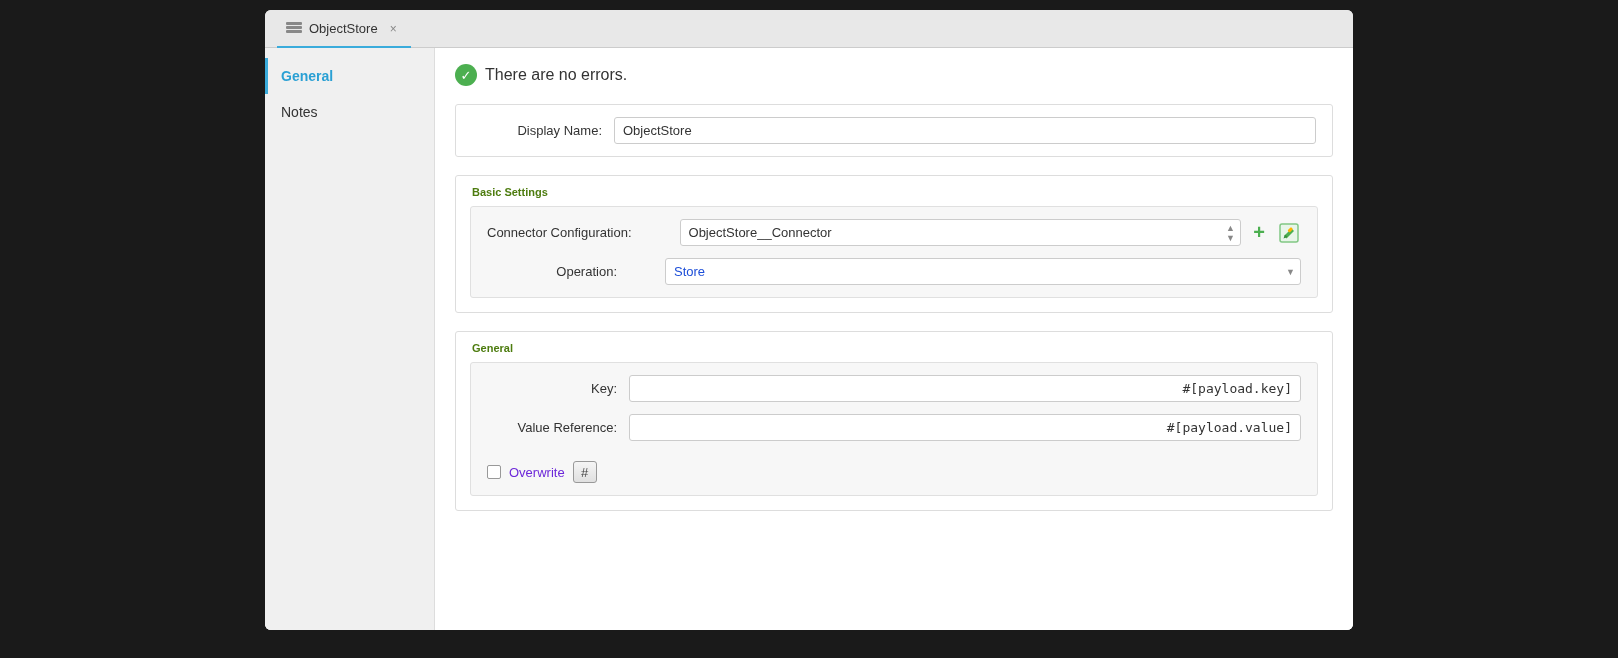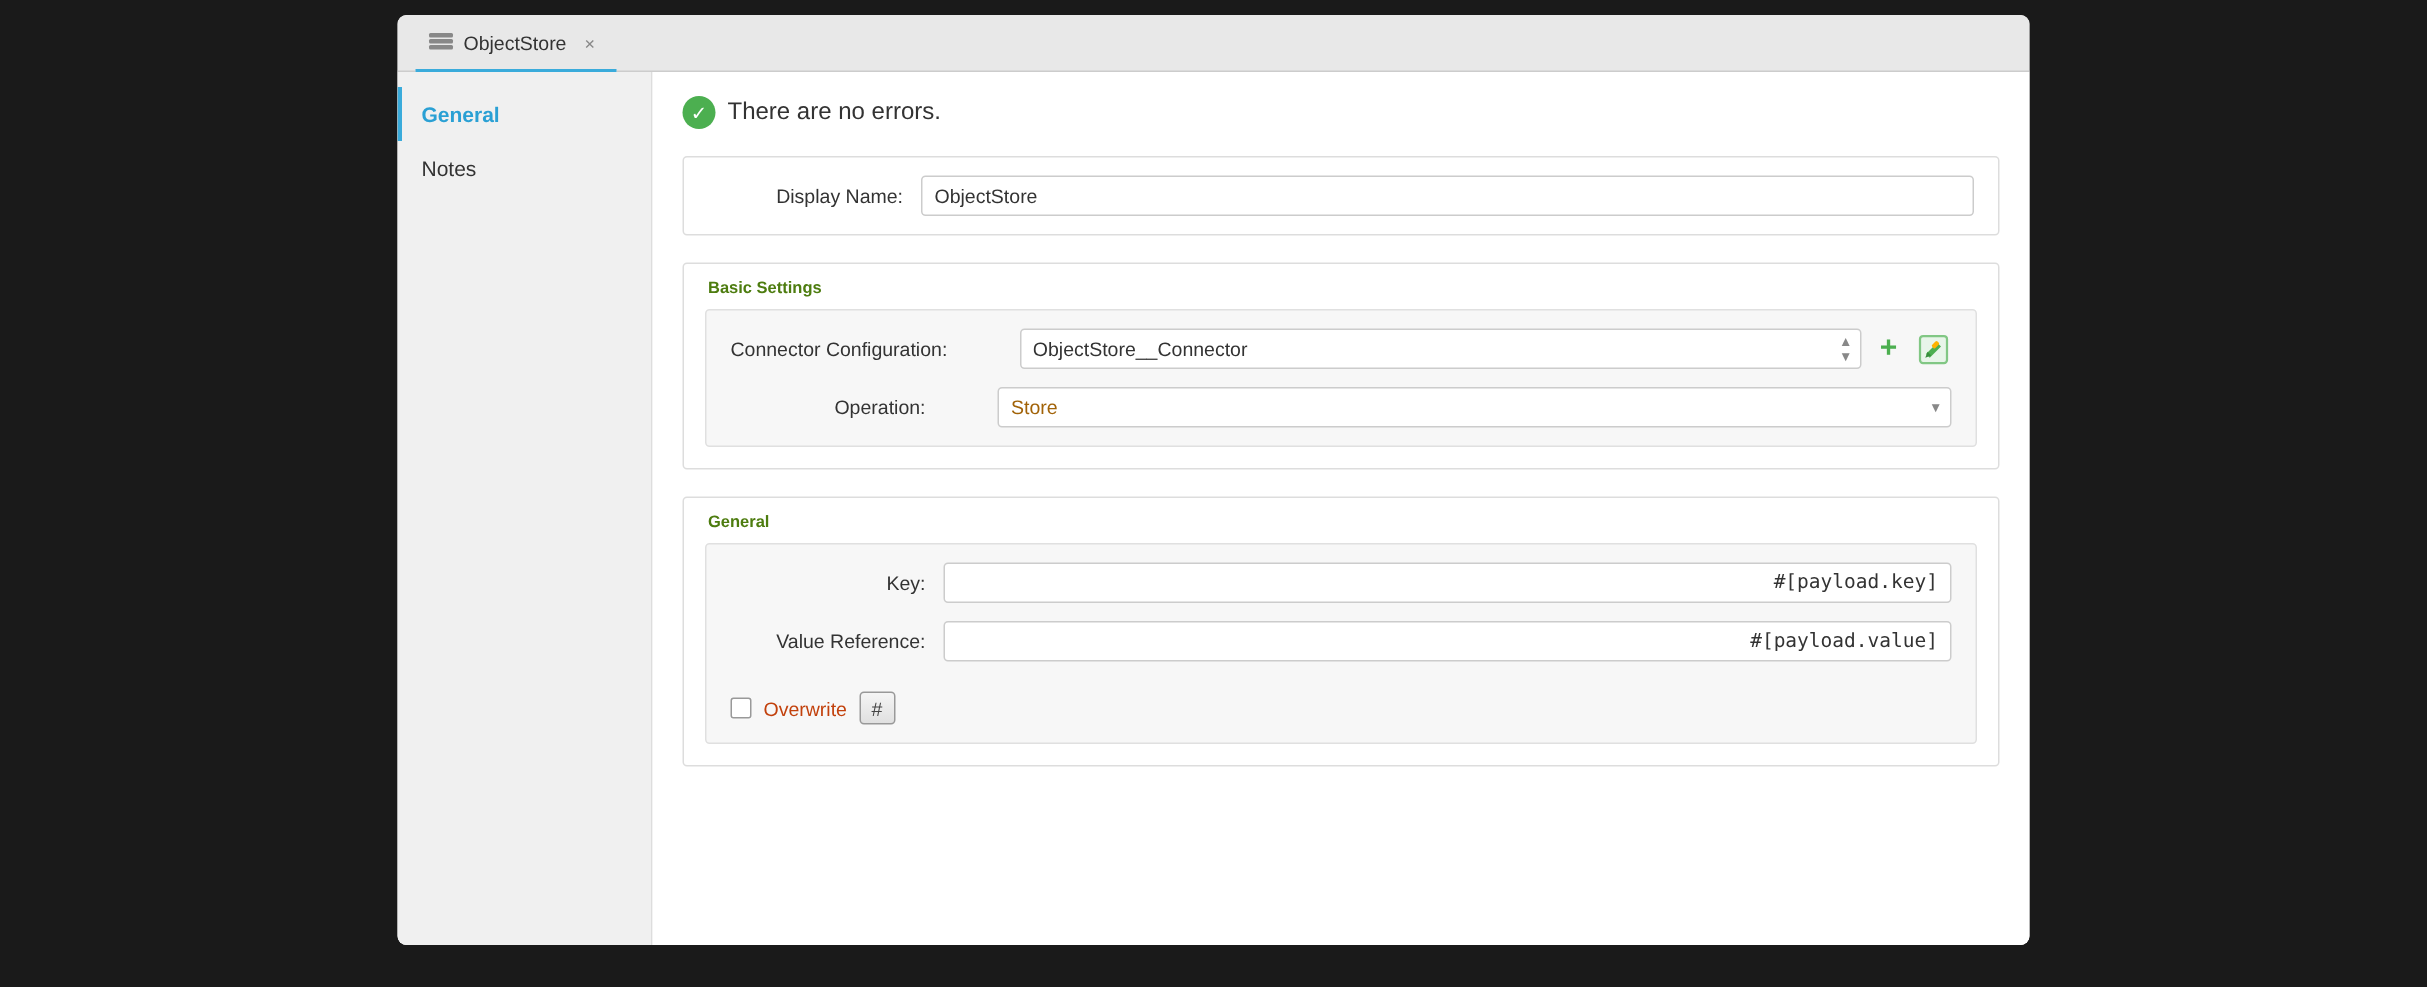--- a/index.html
+++ b/index.html
@@ -227,21 +227,21 @@
     .edit-icon-svg {
       width: 22px;
       height: 22px;
     }
     .select-dropdown {
       width: 100%;
       border: 1px solid #ccc;
       border-radius: 3px;
       padding: 5px 28px 5px 8px;
       font-size: 13px;
-      color: #a16207;
+      color: #1d4ed8;
       background: #fff;
       appearance: none;
       cursor: pointer;
     }
     .general-section {
       margin-top: 4px;
     }
     .overwrite-row {
       display: flex;
       align-items: center;
@@ -251,21 +251,21 @@
     .overwrite-checkbox {
       width: 14px;
       height: 14px;
       border: 1px solid #999;
       background: #fff;
       border-radius: 2px;
       cursor: pointer;
     }
     .overwrite-label {
       font-size: 13px;
-      color: #c2410c;
+      color: #6d28d9;
     }
     .hash-btn {
       width: 24px;
       height: 22px;
       border: 1px solid #999;
       background: linear-gradient(to bottom, #f5f5f5, #e0e0e0);
       border-radius: 3px;
       display: flex;
       align-items: center;
       justify-content: center;

